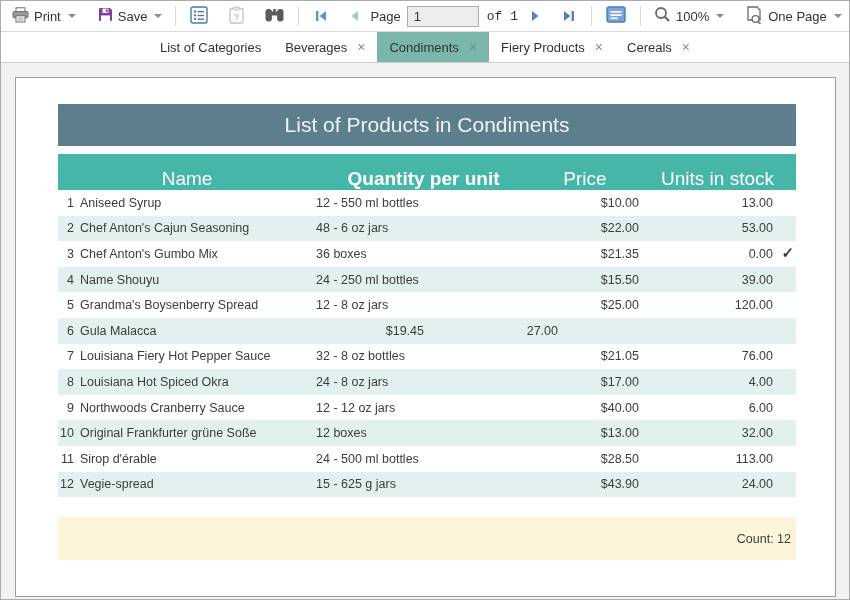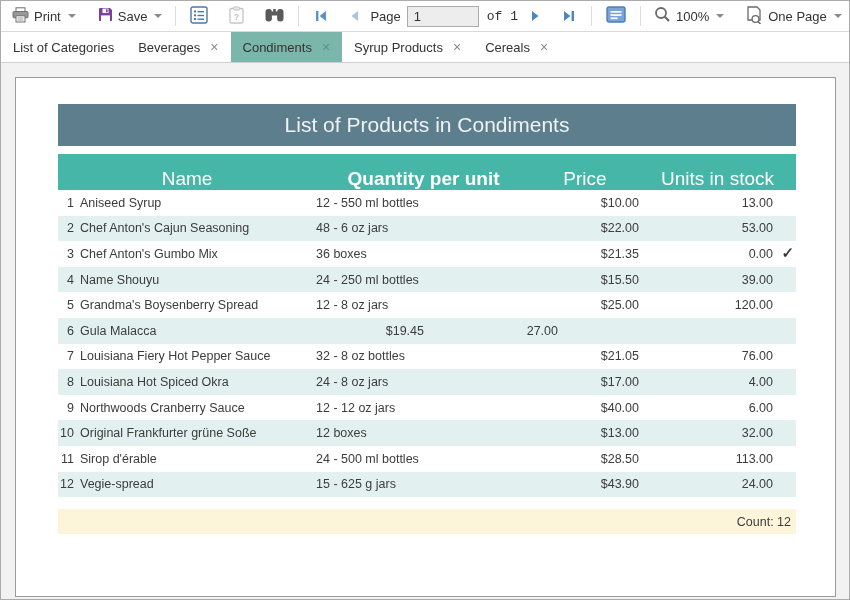--- a/index.html
+++ b/index.html
@@ -18,21 +18,21 @@
   .icon-btn { padding:3px 5px; display:flex; align-items:center; cursor:pointer; }
   .nav-btn { padding:3px 7px; display:flex; align-items:center; cursor:pointer; }
   .page-label { margin:0 6px 0 4px; }
   .page-input { width:72px; height:21px; border:1px solid #ababab; background:#ededed; font-size:13px;
                 font-family:"Liberation Sans", sans-serif; padding:0 6px; color:#333; margin-right:8px; }
   .of-label { margin-right:6px;font-family:Liberation Mono, monospace; }
   .help { margin-left:auto; color:#8c8c8c; font-weight:bold; font-size:15px; padding:2px 4px; cursor:pointer; }
 
   
   .tabbar { height:31px; flex:0 0 31px; background:#fff; border-bottom:1px solid #cfcfcf;
-            display:flex; align-items:stretch; font-size:13px; }
+            display:flex; align-items:stretch; font-size:13px;justify-content:center; }
   .tab { display:flex; align-items:center; padding:0 12px; gap:10px; cursor:pointer; color:#333; }
   .tab .tab-close { color:#8a8a8a; font-size:14px; line-height:1; cursor:pointer; }
   .tab.active { background:#7bb6aa; }
   .tab.active .tab-close { color:#55948a; }
 
   
   .content { flex:1 1 auto; background:#f2f2f2; position:relative; overflow:hidden; }
   .page { position:absolute; left:14px; top:14px; width:821px; height:520px; background:#fff;
           border:1px solid #9b9b9b; }
   .report { position:absolute; left:42px; top:26px; width:738px; font-size:12.5px; color:#3c3c3c; }
@@ -50,21 +50,21 @@
   .row { height:25.6px; display:flex; align-items:center; }
   .row.alt { background:#e2f1ef; }
   .cell-num  { width:16px; text-align:right; margin-right:6px; flex:0 0 16px; }
   .cell-name { width:236px; flex:0 0 236px; overflow:hidden; }
   .cell-qty  { width:215px; flex:0 0 215px; overflow:hidden; }
   .cell-price{ width:108px; flex:0 0 108px; text-align:right; }
   .cell-units{ width:157px; flex:0 0 157px; text-align:right; padding-right:23px; position:relative; }
   .check { position:absolute; right:2px; top:50%; transform:translateY(-54%); font-size:15px;
            font-weight:bold; color:#3a3a3a; }
 
-  .rpt-foot { margin-top:12px; height:25px; background:#fcf5da; display:flex; align-items:center;
+  .rpt-foot { margin-top:20px; height:43px; background:#fcf5da; display:flex; align-items:center;
               justify-content:flex-end; padding-right:5px; }
 </style>
 </head>
 <body>
 
 <div class="window">
 
   <div class="toolbar">
 
     <div class="tbtn">
@@ -208,21 +208,21 @@
       </div>
       <div class="tab">
         <span>Beverages</span>
         <span class="tab-close">×</span>
       </div>
       <div class="tab active">
         <span>Condiments</span>
         <span class="tab-close">×</span>
       </div>
       <div class="tab">
-        <span>Syrup Products</span>
+        <span>Fiery Products</span>
         <span class="tab-close">×</span>
       </div>
       <div class="tab">
         <span>Cereals</span>
         <span class="tab-close">×</span>
       </div>
     </div>
 
   <div class="content">
     <div class="page">

